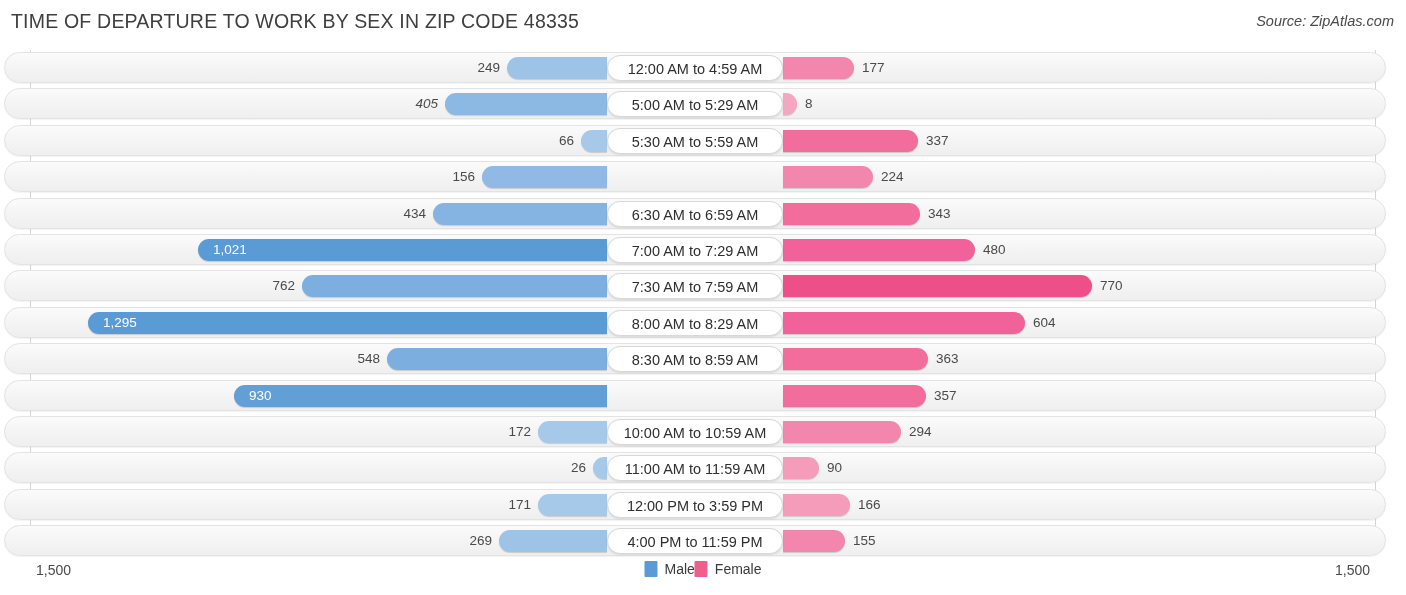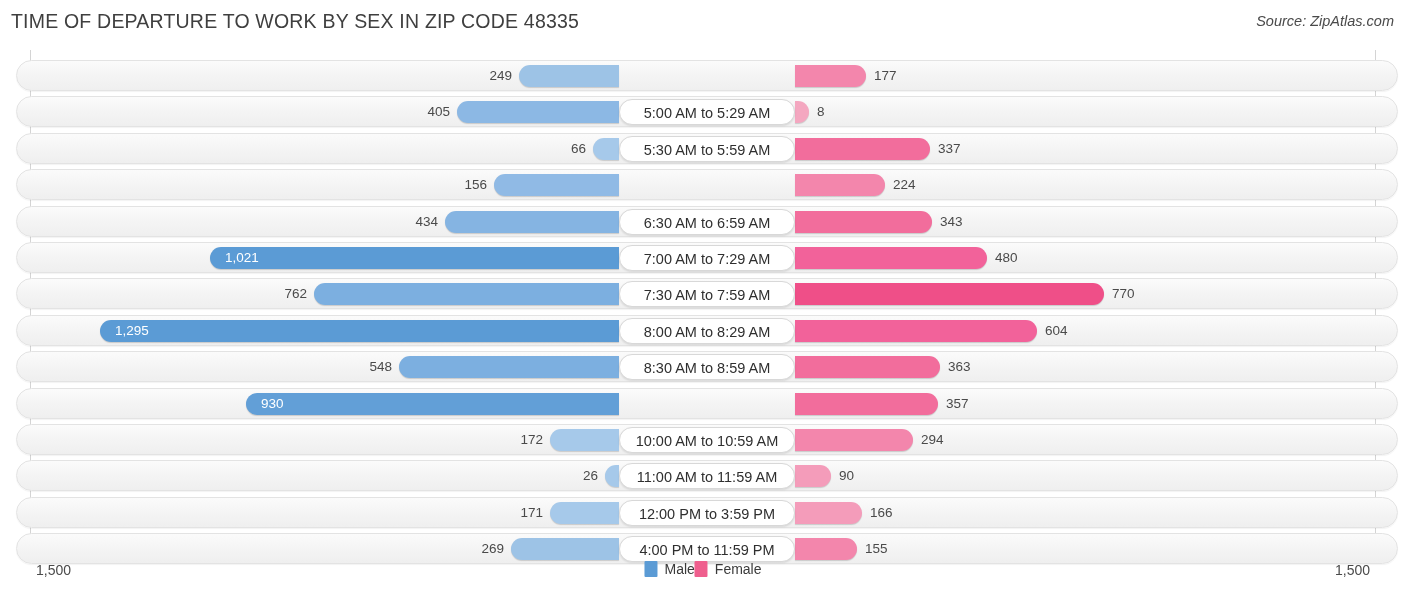--- a/index.html
+++ b/index.html
@@ -25,27 +25,26 @@
     font-size:14.5px;font-style:italic;color:#4a4a4a;white-space:nowrap;
   }
 
   
   .plot{position:absolute;left:0;top:50px;width:1406px;height:506px;}
   .axis-line{position:absolute;top:0;width:1px;height:504px;background:#d4d4d4;}
   .axis-left{left:30px;}
   .axis-right{left:1375px;}
 
   .row{
-    position:absolute;left:16px;width:1382px;height:31px;
+    position:absolute;left:4px;width:1382px;height:31px;
     border:1px solid #e3e3e3;
     border-radius:16px;
     background:linear-gradient(180deg,#fbfbfb 0%,#f4f4f4 52%,#efefef 100%);
     box-shadow:0 1px 1px rgba(0,0,0,.05);
     box-sizing:border-box;
-    margin-top:8px;
   }
 
   
   .bar{
     position:absolute;top:4px;height:22px;
     box-sizing:border-box;
     box-shadow:0 1px 1px rgba(0,0,0,.16);
   }
   .bar-male{
     border-radius:11px 0 0 11px;
@@ -103,24 +102,25 @@
 
   <div class="plot">
     <div class="axis-line axis-left"></div>
     <div class="axis-line axis-right"></div>
     <div id="rows">
         <div class="row" style="top: 2px;">
           <div class="bar bar-male" style="width: 100px; margin-right: 88px; background: rgb(157, 195, 230);"></div>
           <div class="vlabel vlabel-out-left" style="right: 885px;">249</div>
           <div class="bar bar-female" style="width: 71px; margin-left: 88px; background: rgb(243, 134, 172);"></div>
           <div class="vlabel vlabel-out-right" style="left: 857px;">177</div>
+          <div class="pill">12:00 AM to 4:59 AM</div>
         </div>
         <div class="row" style="top: 38.4px;">
           <div class="bar bar-male" style="width: 162px; margin-right: 88px; background: rgb(140, 184, 228);"></div>
-          <div class="vlabel vlabel-out-left" style="right: 947px;">405</div>
+          <div class="vlabel vlabel-out-left" style="right: 947px; font-style: italic;">405</div>
           <div class="bar bar-female" style="width: 14px; margin-left: 88px; background: rgb(244, 167, 192);"></div>
           <div class="vlabel vlabel-out-right" style="left: 800px;">8</div>
           <div class="pill">5:00 AM to 5:29 AM</div>
         </div>
         <div class="row" style="top: 74.8px;">
           <div class="bar bar-male" style="width: 26px; margin-right: 88px; background: rgb(166, 201, 234);"></div>
           <div class="vlabel vlabel-out-left" style="right: 811px; text-align: right;">66</div>
           <div class="bar bar-female" style="width: 135px; margin-left: 88px; background: rgb(242, 109, 156);"></div>
           <div class="vlabel vlabel-out-right" style="left: 921px;">337</div>
           <div class="pill">5:30 AM to 5:59 AM</div>

